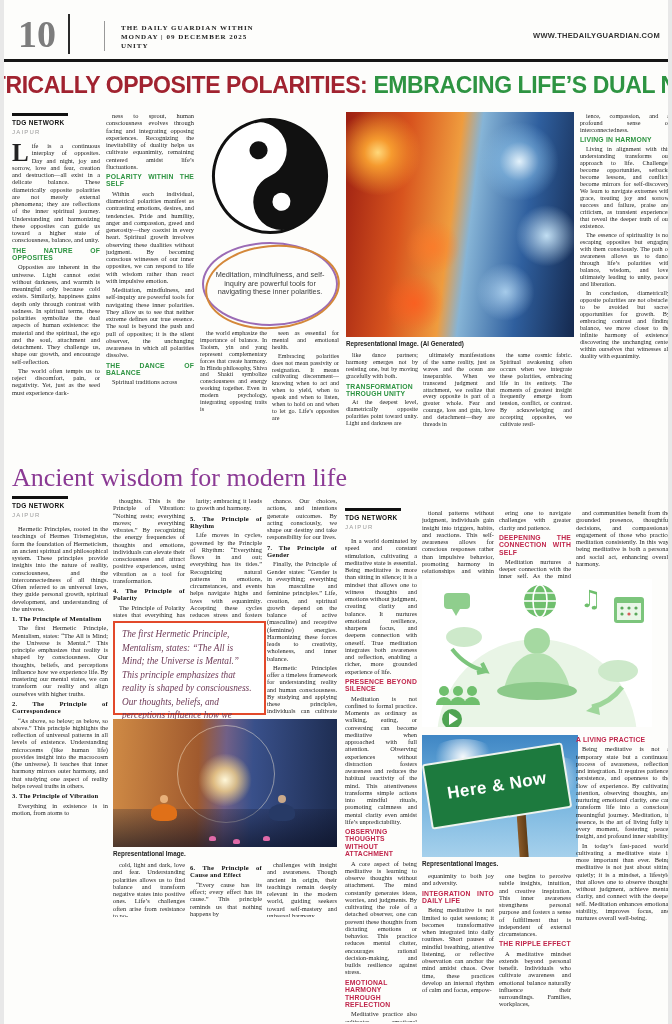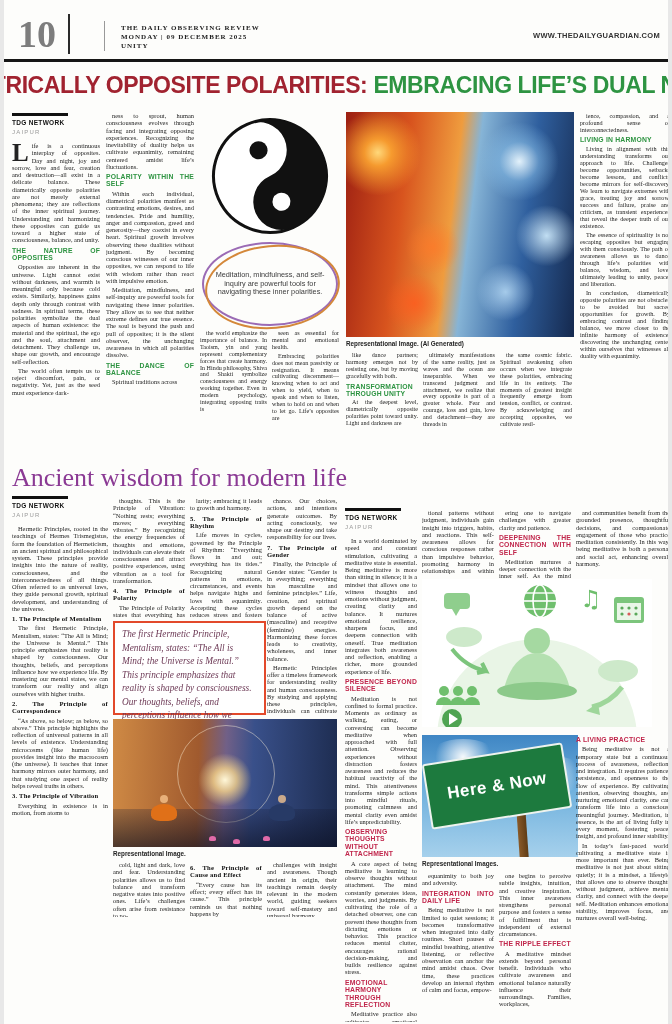--- a/index.html
+++ b/index.html
@@ -103,21 +103,21 @@
 <body>
 
 <div id="page">
 
   <div class="masthead">
     <div class="mast-row">
       <div class="pagenum">10</div>
       <div class="mast-vline"></div>
       <div class="mast-vline2"></div>
       <div class="pub-block">
-        <div>THE DAILY OBSERVING REVIEW</div>
+        <div>THE DAILY GUARDIAN WITHIN</div>
         <div>MONDAY | 09 DECEMBER 2025</div>
         <div>UNITY</div>
       </div>
     </div>
     <div class="site">WWW.THEDAILYGUARDIAN.COM</div>
     <div class="mast-rule"></div>
   </div>
 
   <div class="main-headline">
     <span class="hl-red">DIAMETRICALLY OPPOSITE POLARITIES:</span>

